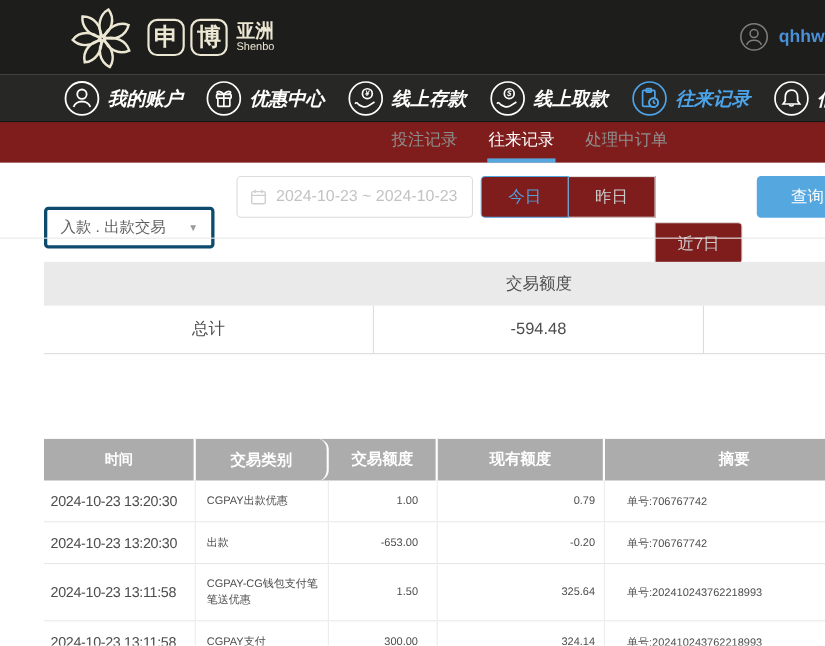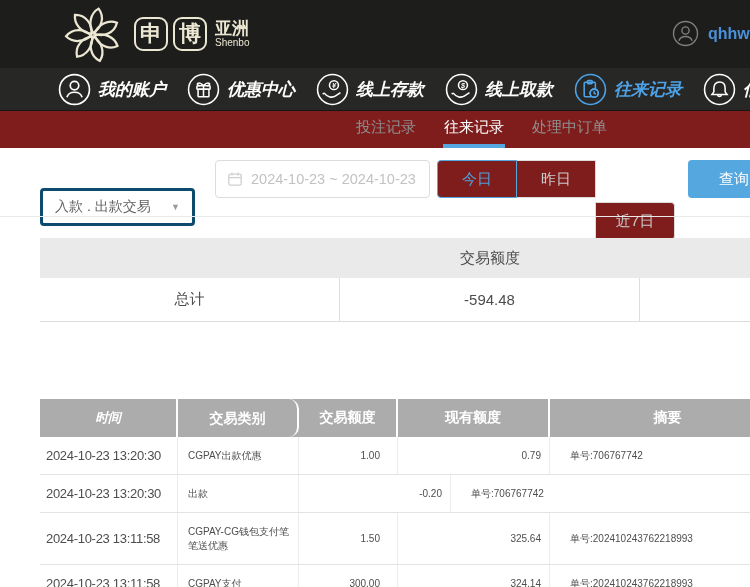--- a/index.html
+++ b/index.html
@@ -220,37 +220,38 @@
     </div>
     <div class="summary-row">
       <div class="s-c1">总计</div>
       <div class="s-c2">-594.48</div>
       <div class="s-c3"></div>
     </div>
   </div>
 
   <div class="dtable">
     <div class="thead">
-      <div class="th c-time" style="justify-content:center;padding-left:0;font-style:italic;">时间</div>
+      <div class="th c-time" style="justify-content:center;padding-left:0;">时间</div>
       <div class="th c-type" style="justify-content:center;padding:0;border-radius:10px;">交易类别</div>
       <div class="th c-amt" style="justify-content:center;padding:0;">交易额度</div>
       <div class="th c-bal" style="justify-content:center;padding:0;">现有额度</div>
       <div class="th c-sum" style="justify-content:center;padding:0;">摘要</div>
     </div>
 
     <div class="trow">
       <div class="td c-time">2024-10-23 13:20:30</div>
       <div class="td c-type">CGPAY出款优惠</div>
       <div class="td c-amt">1.00</div>
       <div class="td c-bal">0.79</div>
       <div class="td c-sum">单号:706767742</div>
     </div>
     <div class="trow">
       <div class="td c-time">2024-10-23 13:20:30</div>
       <div class="td c-type">出款</div>
+      <div class="td c-amt">-653.00</div>
       <div class="td c-bal">-0.20</div>
       <div class="td c-sum">单号:706767742</div>
     </div>
     <div class="trow tall">
       <div class="td c-time">2024-10-23 13:11:58</div>
       <div class="td c-type">CGPAY-CG钱包支付笔笔送优惠</div>
       <div class="td c-amt">1.50</div>
       <div class="td c-bal">325.64</div>
       <div class="td c-sum">单号:202410243762218993</div>
     </div>

